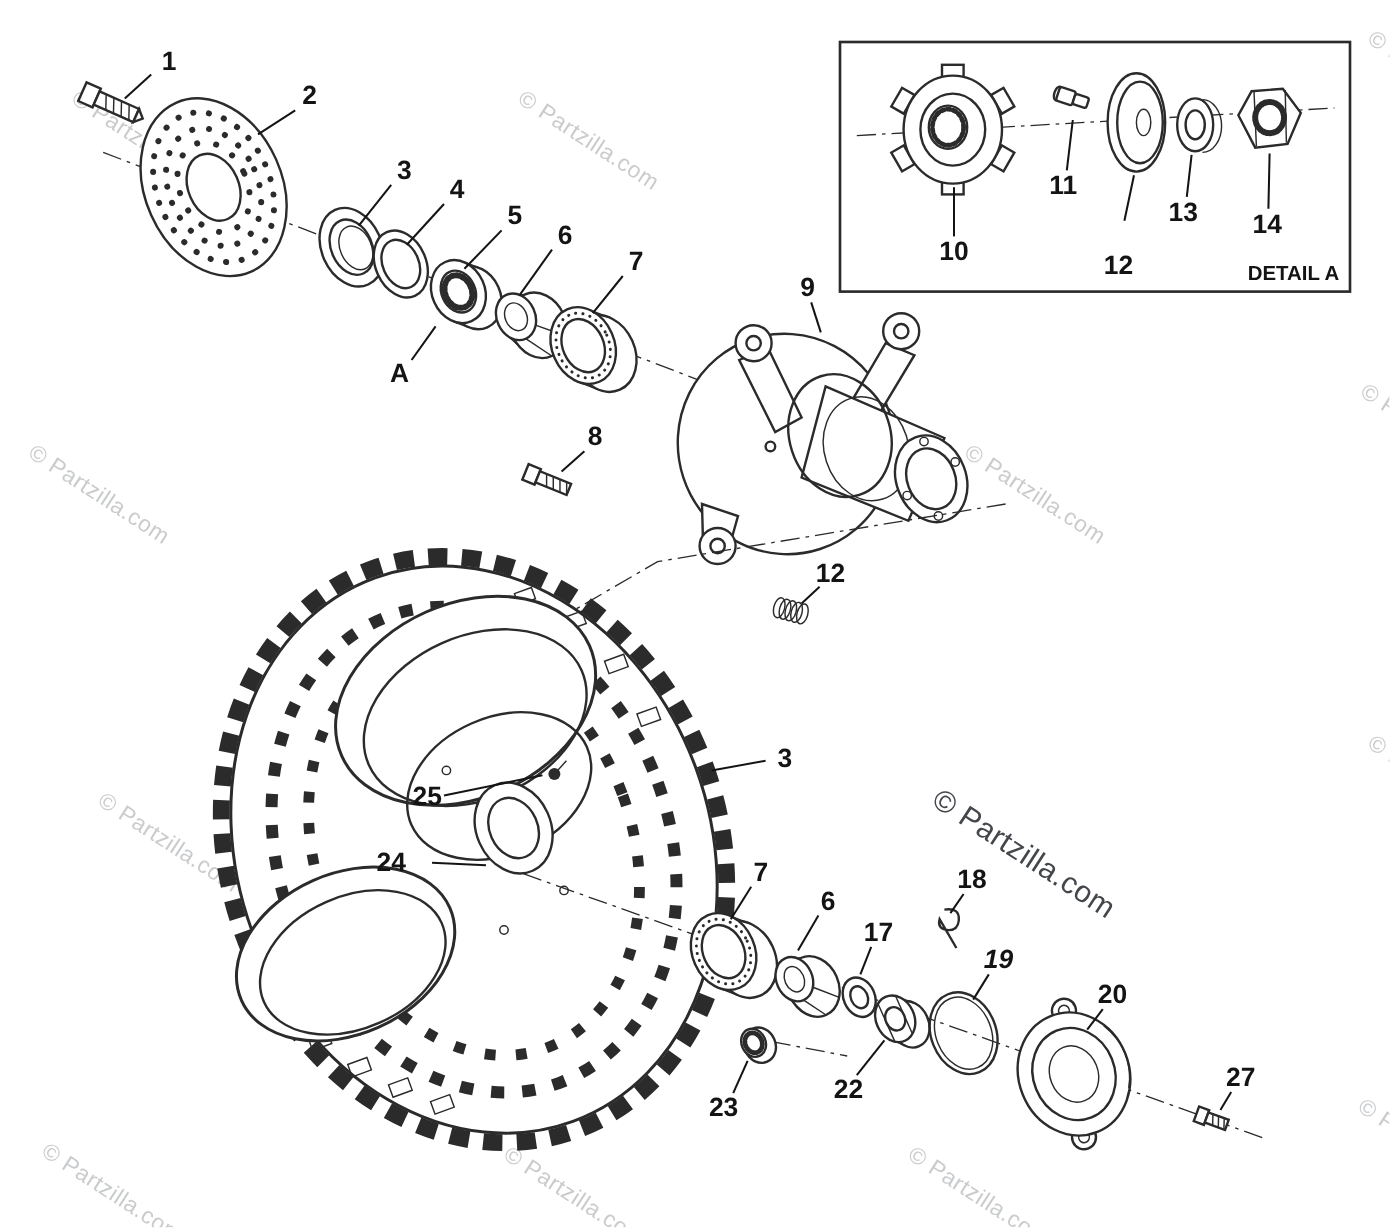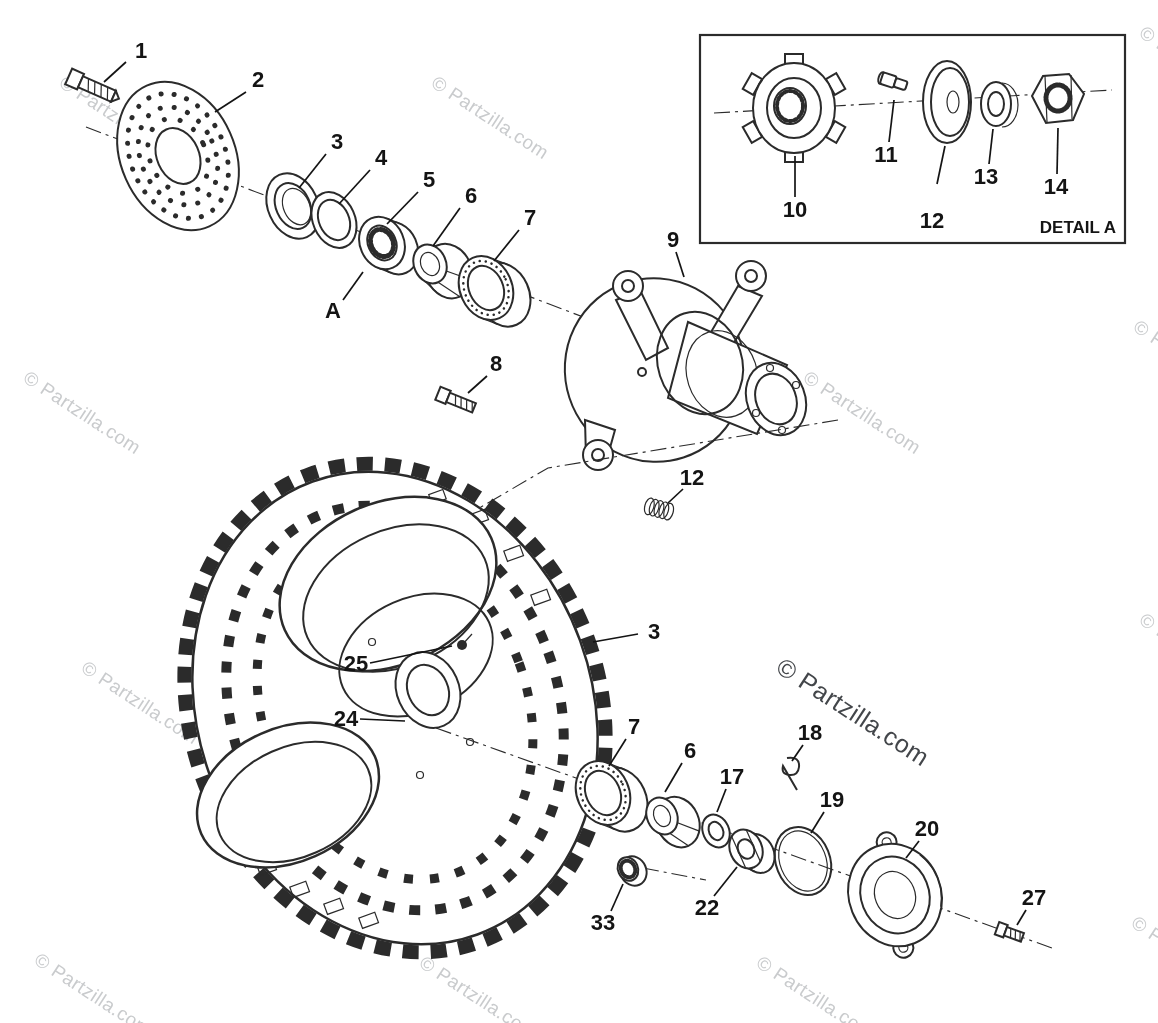--- a/index.html
+++ b/index.html
@@ -359,25 +359,25 @@
       <div class="callout" style="left: 496px; top: 364px;">8</div>
       <div class="callout" style="left: 673px; top: 240px;">9</div>
       <div class="callout" style="left: 795px; top: 210px;">10</div>
       <div class="callout" style="left: 886px; top: 155px;">11</div>
       <div class="callout" style="left: 932px; top: 197px; margin-top: 24px;">12</div>
       <div class="callout" style="left: 986px; top: 177px;">13</div>
       <div class="callout" style="left: 1056px; top: 187px;">14</div>
       <div class="callout" style="left: 692px; top: 478px;">12</div>
       <div class="callout" style="left: 654px; top: 632px;">3</div>
       <div class="callout" style="left: 356px; top: 664px;">25</div>
-      <div class="callout" style="left: 346px; top: 719px;">24</div>
+      <div class="callout" style="left: 326px; top: 719px;">24</div>
       <div class="callout" style="left: 634px; top: 727px;">7</div>
       <div class="callout" style="left: 690px; top: 751px;">6</div>
       <div class="callout" style="left: 732px; top: 777px;">17</div>
       <div class="callout" style="left: 810px; top: 733px;">18</div>
-      <div class="callout" style="left: 832px; top: 800px;">19</div>
+      <div class="callout" style="left: 832px; top: 800px; font-style: italic;">19</div>
       <div class="callout" style="left: 927px; top: 829px;">20</div>
       <div class="callout" style="left: 1034px; top: 898px;">27</div>
       <div class="callout" style="left: 707px; top: 908px; text-align: center;">22</div>
-      <div class="callout" style="left: 603px; top: 923px;">33</div>
+      <div class="callout" style="left: 603px; top: 923px;">23</div>
     </div>
 
 </div>
 
 </body></html>

